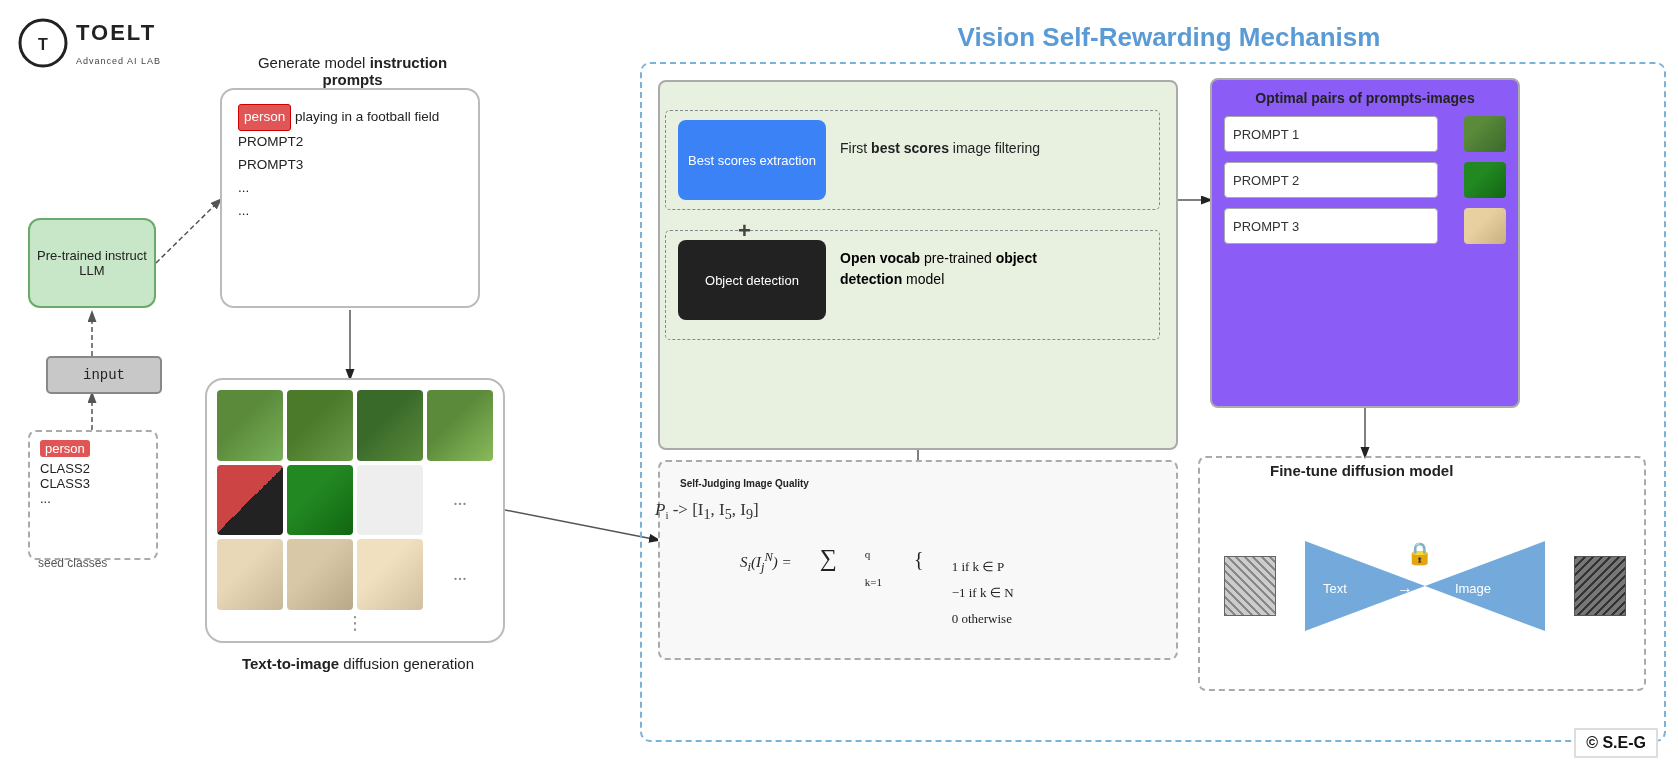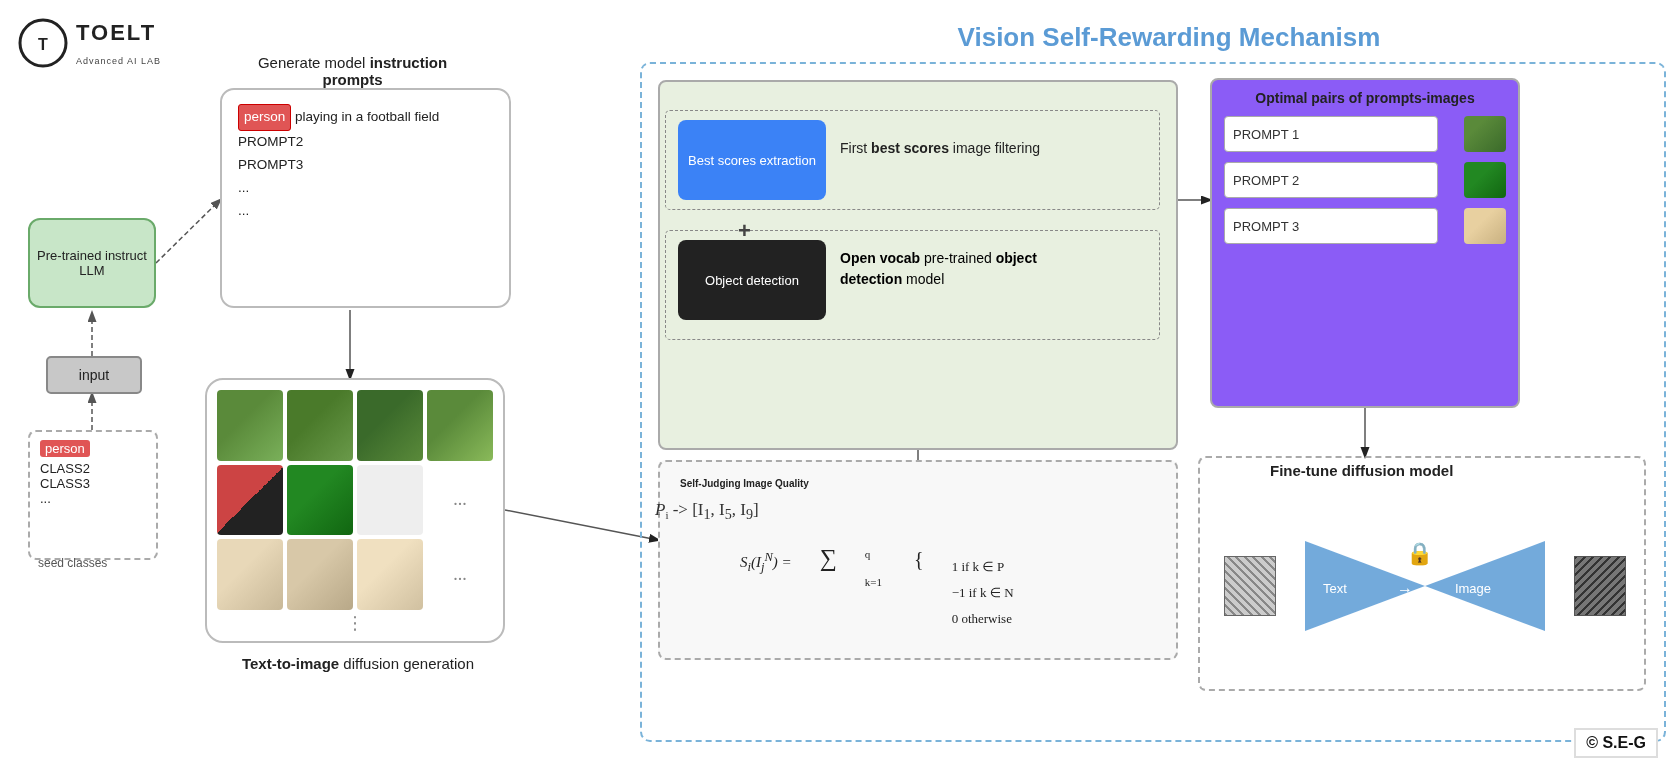--- a/index.html
+++ b/index.html
@@ -87,31 +87,31 @@
       color: #222;
       font-family: Arial, sans-serif;
       padding: 6px;
     }
 
     
     .input-box {
       position: absolute;
       top: 356px;
       left: 46px;
-      width: 96px;
+      width: 116px;
       height: 38px;
       border: 2px solid #888;
       border-radius: 5px;
       background: #c8c8c8;
       display: flex;
       align-items: center;
       justify-content: center;
       font-size: 14px;
       color: #222;
-      font-family: Liberation Sans, sans-serif;
+      font-family: Liberation Mono, monospace;
     }
 
     
     .seed-classes-box {
       position: absolute;
       top: 430px;
       left: 28px;
       width: 130px;
       height: 130px;
       border: 2px dashed #aaa;
@@ -147,21 +147,21 @@
       width: 1678px;
       height: 770px;
       pointer-events: none;
     }
 
     
     .prompt-list-box {
       position: absolute;
       top: 88px;
       left: 220px;
-      width: 291px;
+      width: 260px;
       height: 220px;
       border: 2px solid #bbb;
       border-radius: 14px;
       background: #fff;
       padding: 14px 16px;
       font-family: Arial, sans-serif;
       font-size: 13.5px;
     }
     .person-tag {
       display: inline-block;

